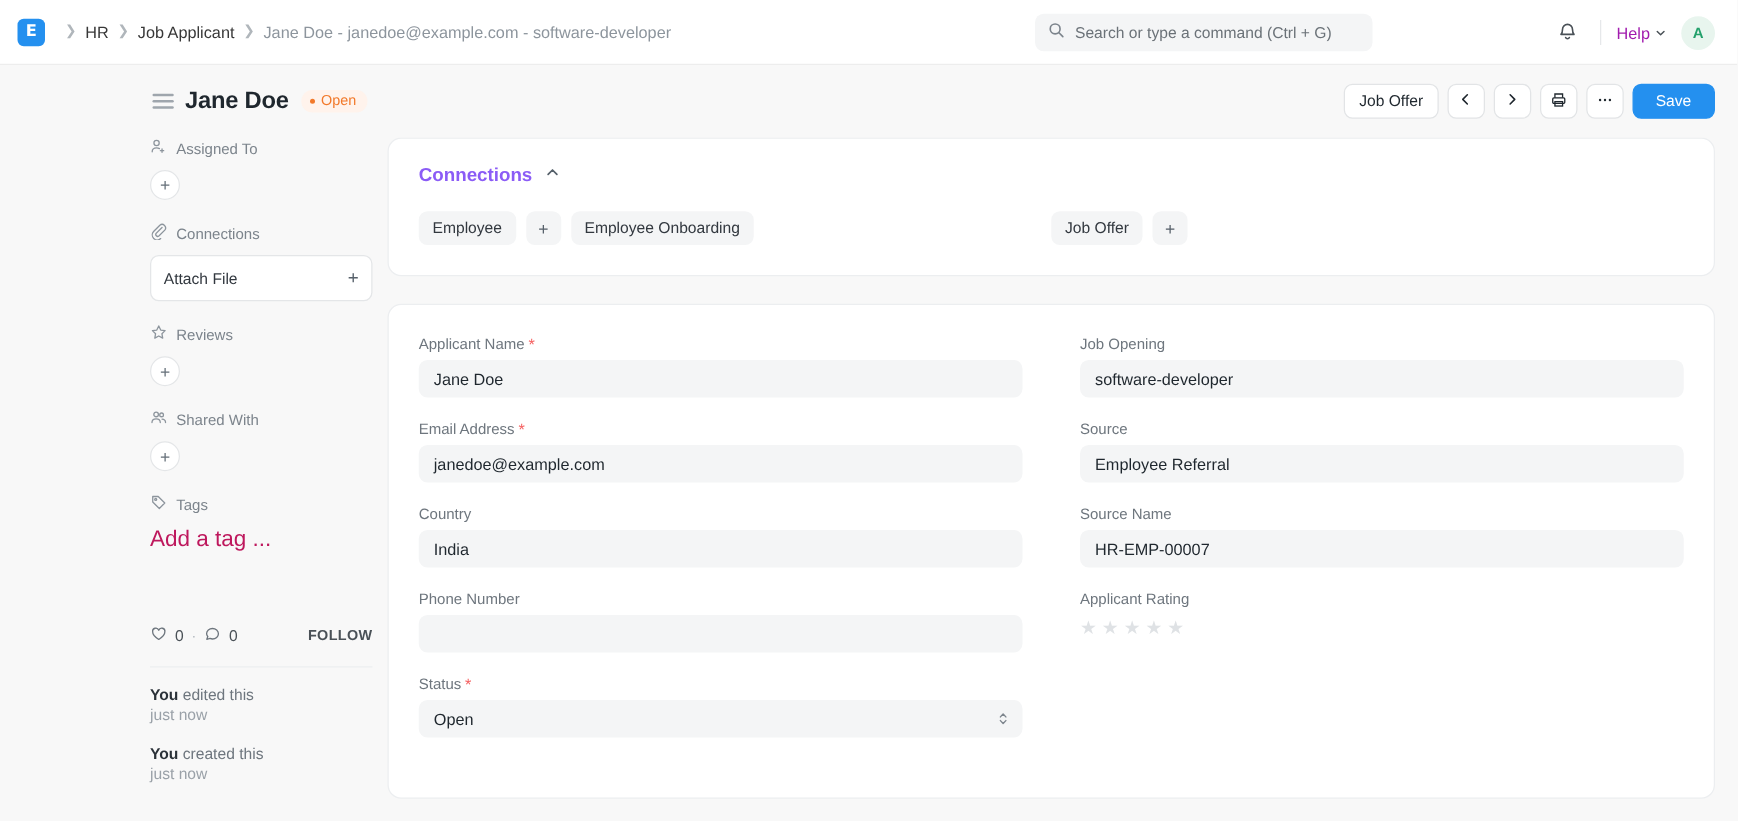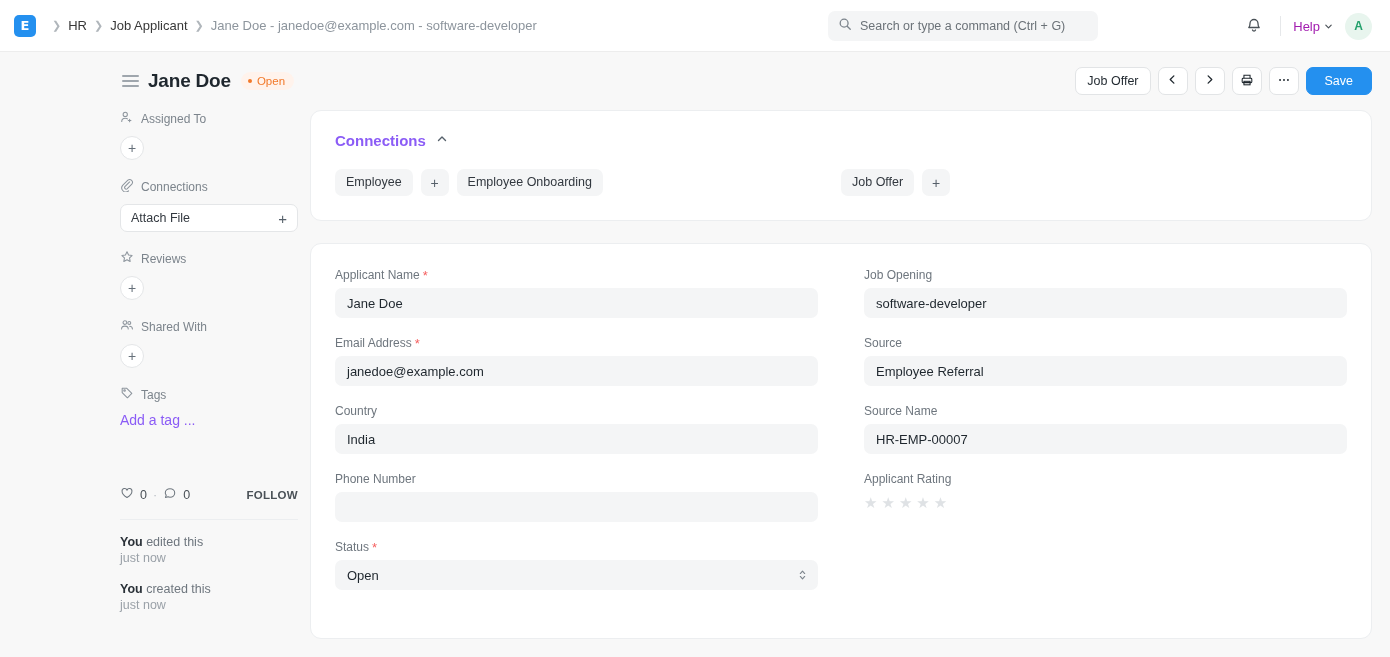--- a/index.html
+++ b/index.html
@@ -134,27 +134,27 @@
     display: flex; align-items: center; gap: 7px;
     font-size: 12px; color: #7c848c; margin-bottom: 9px;
   }
   .circle-add {
     width: 24px; height: 24px; border-radius: 50%;
     border: 1px solid #e4e6e8; background: #fff;
     display: flex; align-items: center; justify-content: center;
     color: #66707a; font-size: 14px; cursor: pointer; line-height: 1;
   }
   .attach-box {
-    height: 28px; border: 1px solid #e4e6e8; background: #fff;
+    height: 37px; border: 1px solid #e4e6e8; background: #fff;
     border-radius: 7px; display: flex; align-items: center;
     justify-content: space-between; padding: 0 10px;
     font-size: 12.5px; color: #32383f; cursor: pointer;
   }
   .attach-box .plus { color: #56606a; font-size: 15px; }
-  .tag-add { font-size: 14px; color: #8b5cf6; cursor: pointer; }
+  .tag-add { font-size: 18px; color: #be185d; cursor: pointer; }
 
   .side-stats {
     display: flex; align-items: center; gap: 6px;
     margin-top: 58px; font-size: 12.5px; color: #4a5157;
   }
   .side-stats .sep { color: #b6bcc2; }
   .follow {
     margin-left: auto; font-size: 11.5px; font-weight: 600;
     color: #4a5157; letter-spacing: .3px; cursor: pointer;
   }

